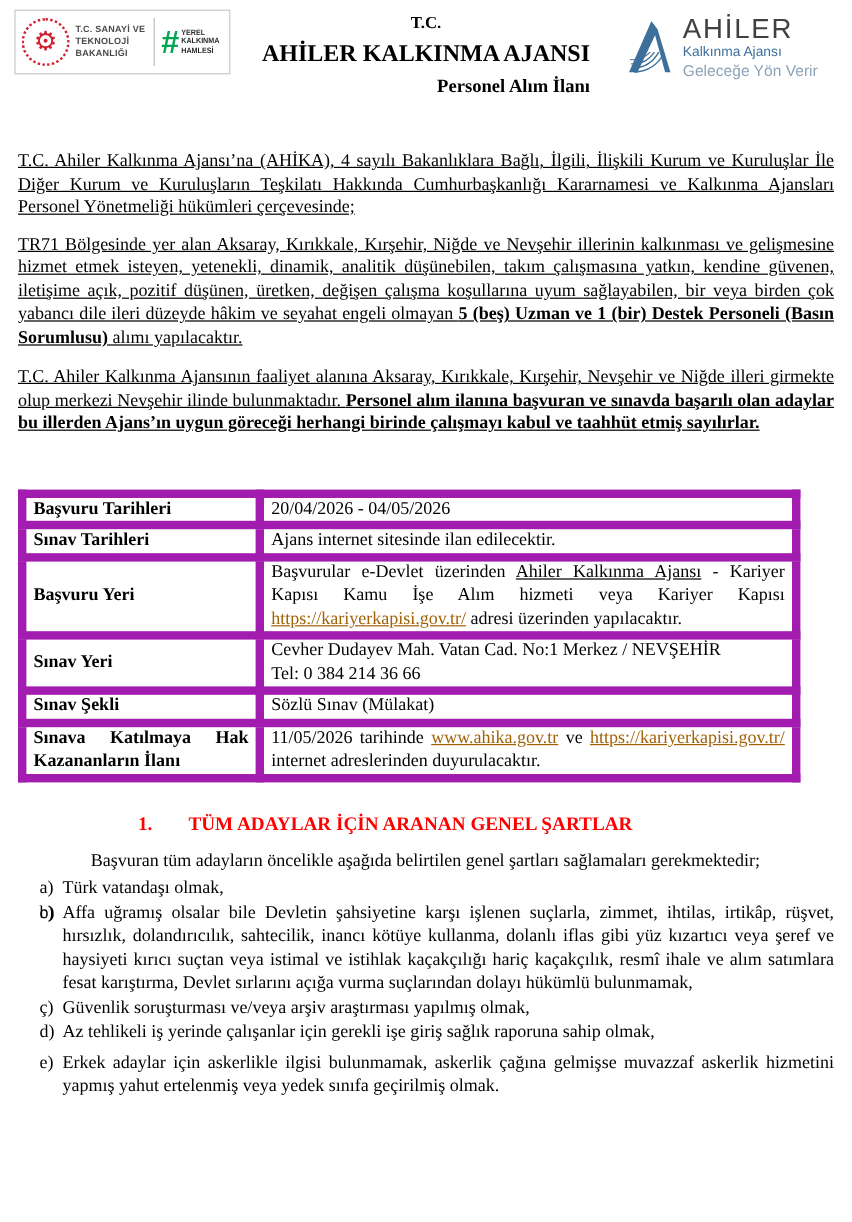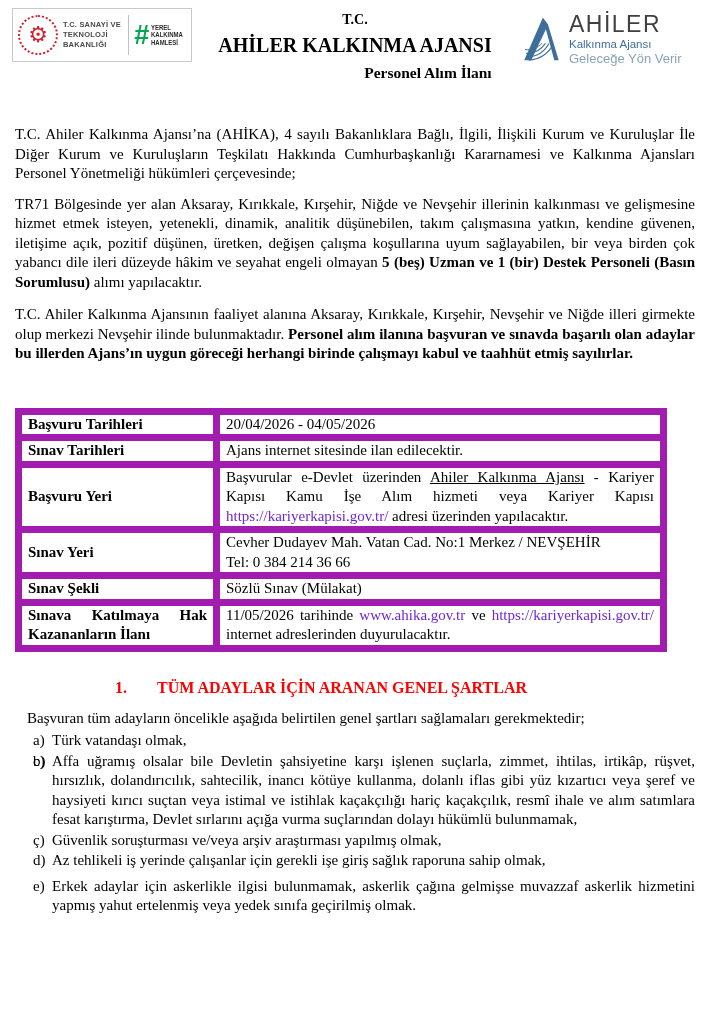--- a/index.html
+++ b/index.html
@@ -28,41 +28,41 @@
   .title-block { text-align:center; padding-top:3px; font-weight:bold; }
   .t1 { font-size:14px; }
   .t2 { font-size:20px; margin-top:3px; }
   .t3 { font-size:15.5px; margin-top:5px;text-align:right; }
   .agency { width:180px; display:flex; align-items:center; gap:5px; padding-top:4px; flex-shrink:0; }
   .agency-text { font-family:"Liberation Sans", sans-serif; line-height:1.1; }
   .a-name { color:#404040; font-size:23px; letter-spacing:1.5px; }
   .a-sub { color:#3e6f9b; font-size:11.5px; margin-top:1px; }
   .a-tag { color:#8ba3b8; font-size:13px; margin-top:1px; }
   
-  .para { margin:0 15px; text-align:justify; }
+  .para { margin:0 15px; text-align:justify;text-decoration:underline; }
   .p1 { margin-top:42px; }
   .p2 { margin-top:11px; }
   .p3 { margin-top:13px; }
   strong { font-weight:bold; }
   
   table.info { border-collapse:collapse; margin:44px 15px 0 15px; width:652px; table-layout:fixed; }
   table.info td { border:7px solid #a21caf; padding:0px 6px; vertical-align:middle; }
   td.label { width:198px; font-weight:bold; text-align:justify; }
   td.value { text-align:left; }
   td.value.just { text-align:justify; }
   tr.h20 td { height:20px; }
   tr.h59 td { height:59px; }
   tr.h41 td { height:41px; }
   tr.h39 td { height:39px; }
-  a.link { color:#6d28d9; cursor:pointer; }
+  a.link { color:#a16207; text-decoration:underline; cursor:pointer; }
   .uline { text-decoration:underline; }
   
   .sec-head { margin:26px 15px 0 15px; color:#ff0000; font-weight:bold; font-size:16px; display:flex; }
   .sec-head .num { margin-left:100px; width:42px; flex-shrink:0; }
-  .intro { margin:10px 15px 0 27px; text-align:left; }
+  .intro { margin:10px 15px 0 14px; text-align:center; }
   .list { margin:3px 15px 0 15px; }
   .item { position:relative; padding-left:37px; text-align:justify; margin-top:1px; }
   .item .marker { position:absolute; left:18px; }
   .item.sp { margin-top:6px; }
 </style>
 </head>
 <body>
 
 <div class="page">
 

